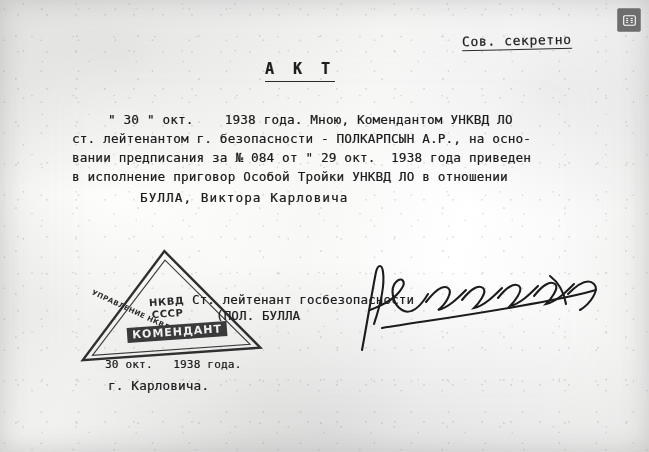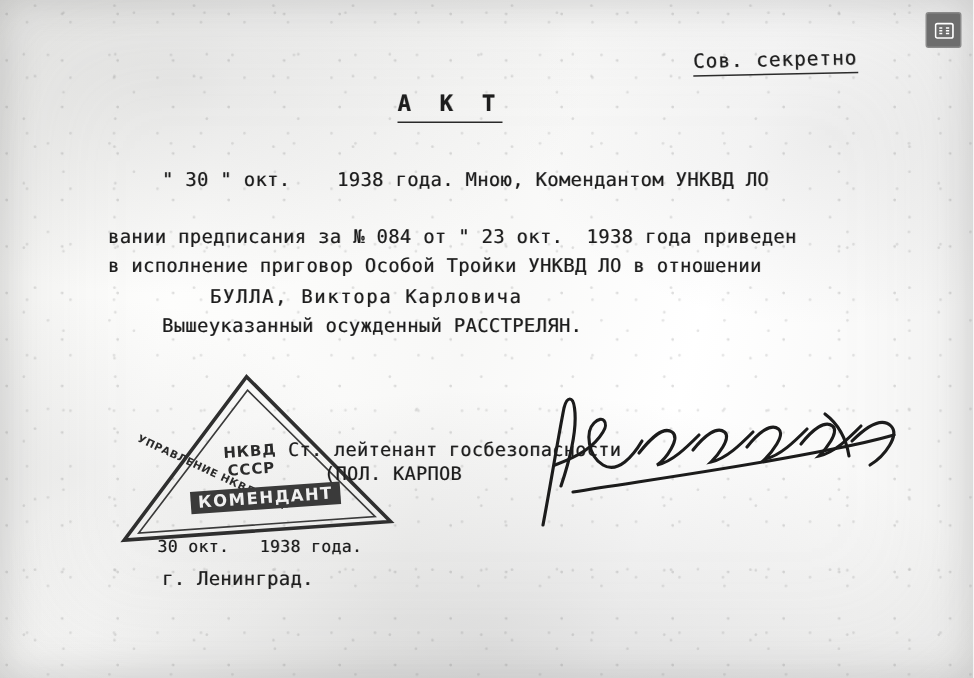--- a/index.html
+++ b/index.html
@@ -182,55 +182,55 @@
 <div class="page">
 
   <div class="scan"></div>
   <div class="speckle"></div>
 
   <div class="tw" id="top-secret"><span class="ul">Сов. секретно</span></div>
 
   <div class="tw" id="doc-title"><span class="ul">А К Т</span></div>
 
   <div class="tw body-line" id="line-1">" 30 " окт.    1938 года. Мною, Комендантом УНКВД ЛО</div>
-  <div class="tw body-line" id="line-3">вании предписания за № 084 от " 23 окт.  1938 года приведен</div>
+  <div class="tw body-line" id="line-2">ст. лейтенантом г. безопасности - ПОЛКАРПСЫН А.Р., на осно-</div>
+  <div class="tw body-line" id="line-3">вании предписания за № 084 от " 29 окт.  1938 года приведен</div>
   <div class="tw body-line" id="line-4">в исполнение приговор Особой Тройки УНКВД ЛО в отношении</div>
   <div class="tw body-line" id="line-5">БУЛЛА, Виктора Карловича</div>
-  <div class="tw body-line" id="line-6">Вышеуказанный осужденный РАССТРЕЛЯН.</div>
 
   <div class="stamp">
     <svg width="186" height="112" viewBox="0 0 186 112">
       <polygon points="93,4 182,107 4,107" fill="none" stroke="#2f2f2f" stroke-width="2.4"></polygon>
       <polygon points="93,13 172,103 14,103" fill="none" stroke="#3a3a3a" stroke-width="1.1"></polygon>
     </svg>
     <div class="stamp-text" id="stamp-arc">УПРАВЛЕНИЕ НКВД СССР</div>
     <div class="stamp-text" id="stamp-nkvd">НКВД</div>
     <div class="stamp-text" id="stamp-sssr">СССР</div>
     <div class="stamp-text" id="stamp-role">КОМЕНДАНТ</div>
   </div>
 
   <div class="tw" id="sig-line-2">Ст. лейтенант госбезопасности</div>
-  <div class="tw" id="sig-line-3">(ПОЛ. КАРПОВ</div>
+  <div class="tw" id="sig-line-3">(ПОЛ. БУЛЛА</div>
 
   <svg id="signature" viewBox="0 0 260 100">
     <g fill="none" stroke="#1b1b1b" stroke-width="2.1" stroke-linecap="round">
       <path d="M10,92 C16,60 20,34 24,14 C26,6 30,6 31,14 C33,28 28,48 22,66"></path>
       <path d="M18,52 C34,46 44,40 50,30 C54,24 50,18 44,24 C38,30 40,46 50,52 C60,58 70,46 76,36"></path>
       <path d="M74,44 C82,34 90,26 96,30 C102,34 92,48 86,52 C96,50 106,40 114,32"></path>
       <path d="M110,42 C118,32 126,26 131,30 C136,34 126,46 122,50 C132,48 142,38 150,30"></path>
       <path d="M146,40 C154,30 162,24 167,28 C172,32 162,44 158,48 C168,46 178,36 186,28"></path>
       <path d="M182,38 C190,28 198,22 203,26 C208,30 198,42 194,46 C204,44 214,34 222,26"></path>
       <path d="M216,36 C226,26 236,20 242,26 C248,32 238,46 228,52"></path>
       <path d="M30,70 C80,62 140,54 200,42 C216,39 230,36 244,32"></path>
       <path d="M198,18 C206,24 212,34 214,46"></path>
     </g>
   </svg>
 
   <div class="tw" id="date-line">30 окт.   1938 года.</div>
-  <div class="tw" id="city-line">г. Ленинград.</div>
+  <div class="tw" id="city-line">г. Карловича.</div>
 
   <div class="edge-shadow"></div>
 
   <div id="viewer-badge">
     <svg width="13" height="13" viewBox="0 0 13 13">
       <rect x="0.7" y="1.7" width="11.6" height="9.6" rx="1.2" fill="none" stroke="#ffffff" stroke-width="1.1"></rect>
       <path d="M3.2,4.6 h2.0 M3.2,6.5 h2.0 M3.2,8.4 h2.0 M7.6,4.6 h2.2 M7.6,6.5 h2.2 M7.6,8.4 h2.2" stroke="#ffffff" stroke-width="1"></path>
     </svg>
   </div>
 

